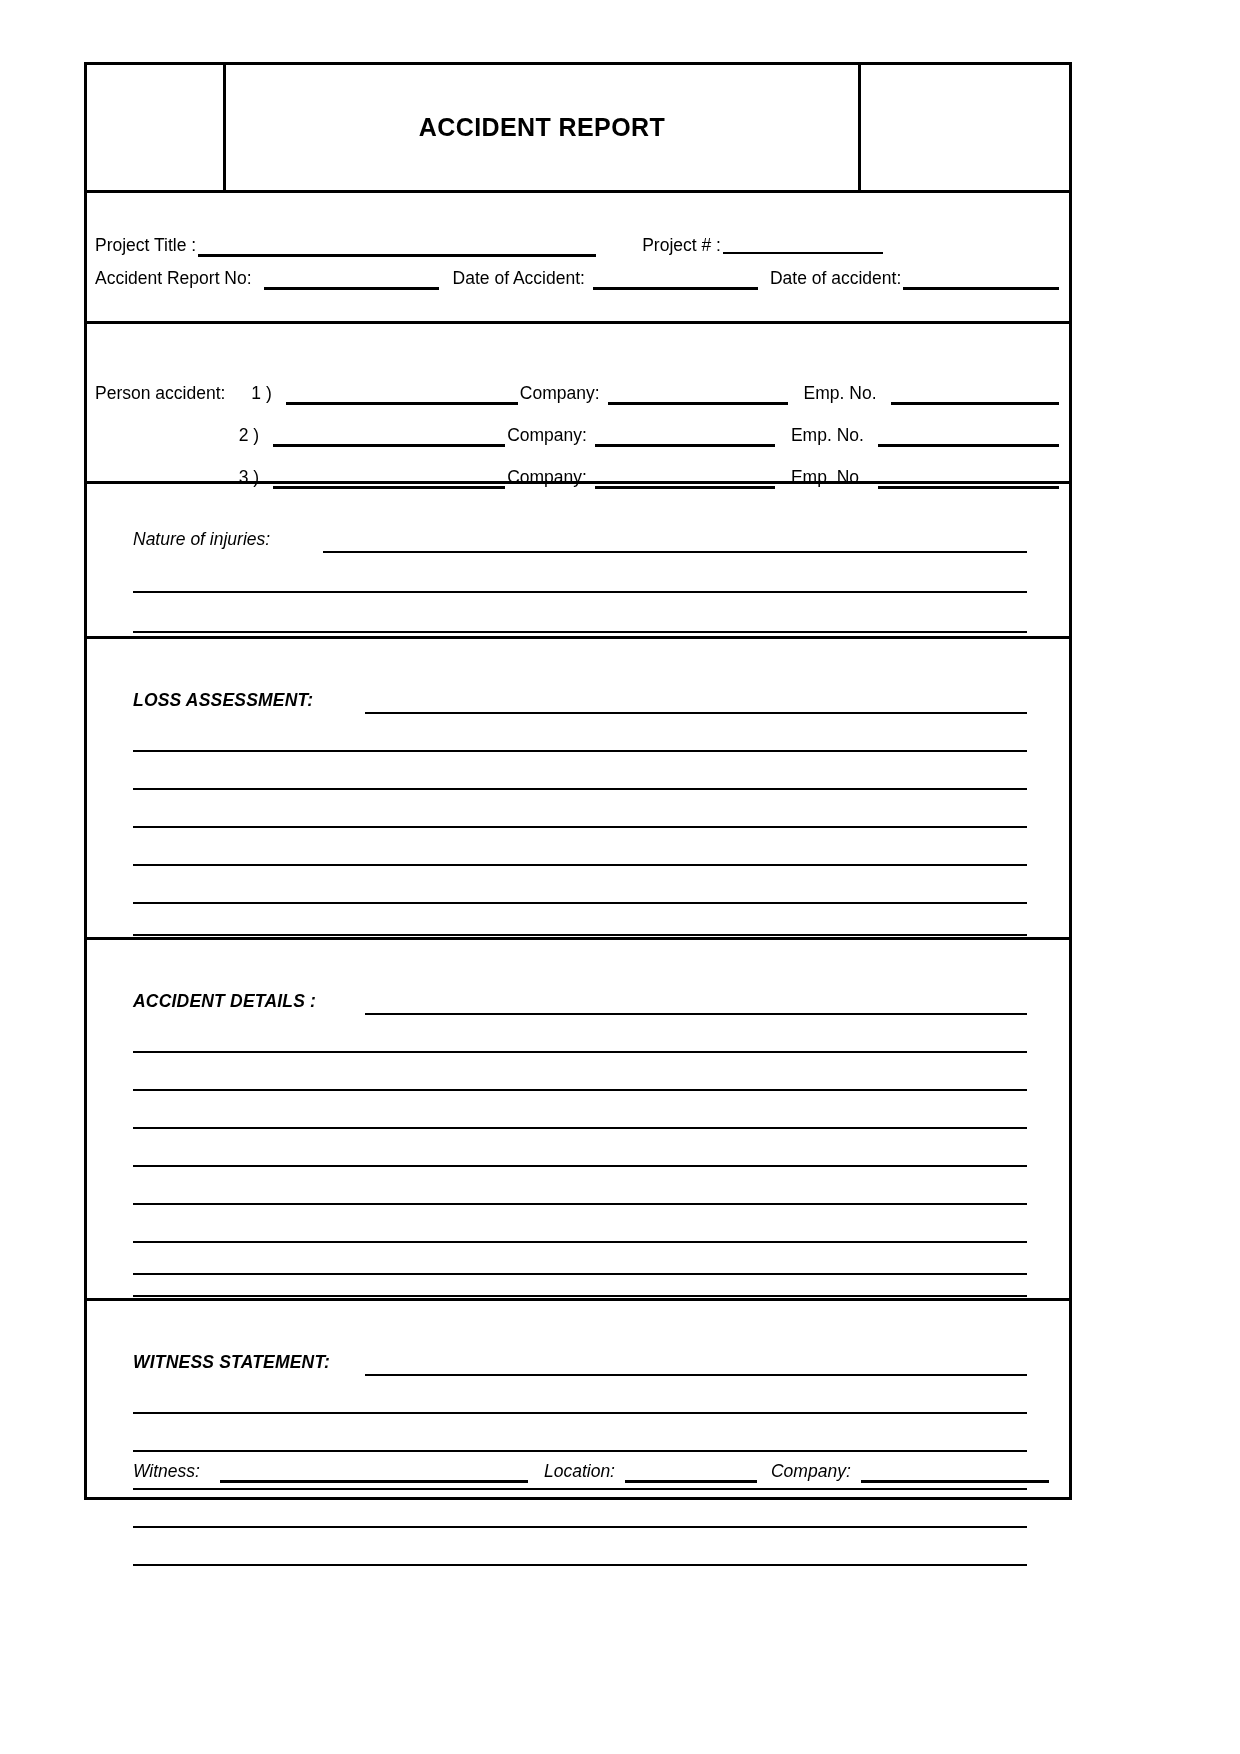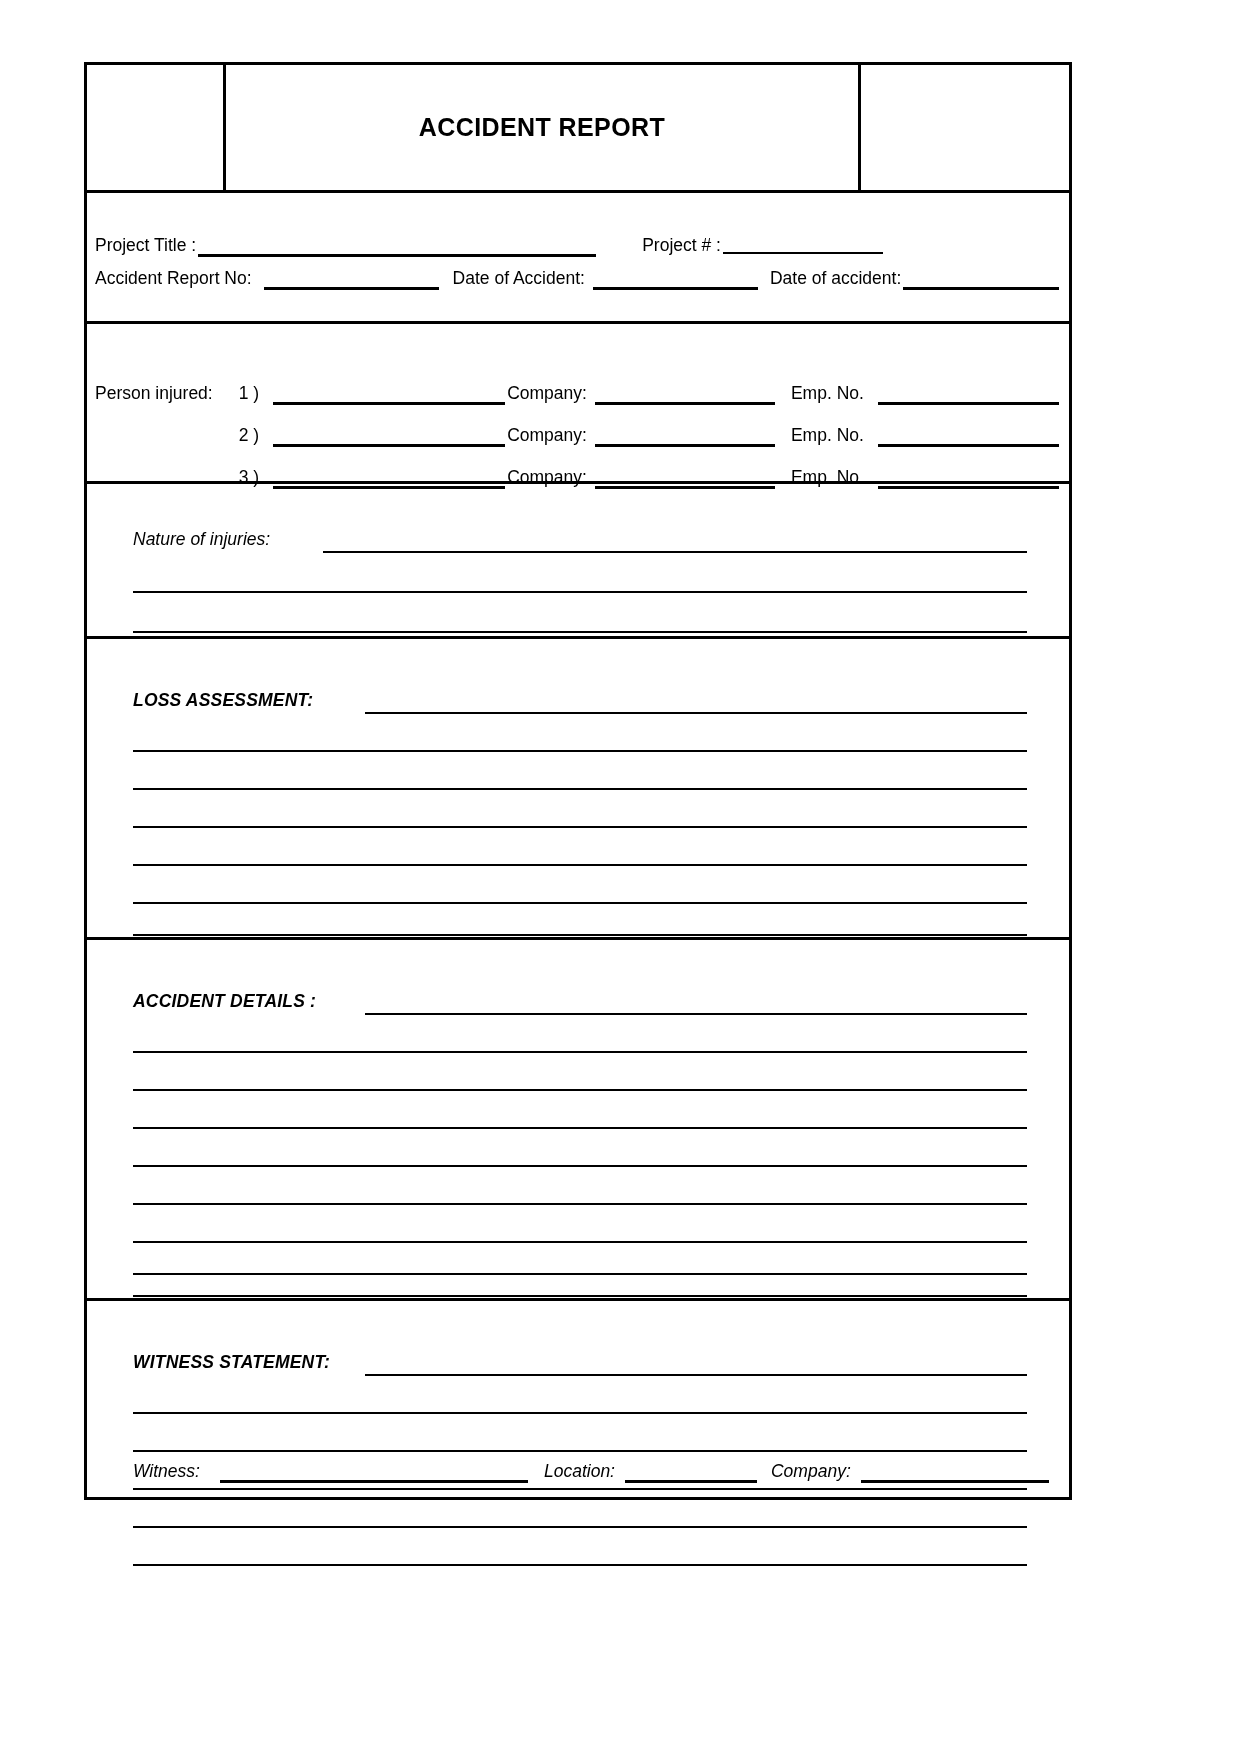--- a/index.html
+++ b/index.html
@@ -157,21 +157,21 @@
         <span class="lbl" style="margin-left:10px">Date of accident:</span>
         <span class="blank flexfill"></span>
       </div>
 
 
     </div>
 
     <div class="section sec-injured">
 
       <div class="injured-row">
-        <span class="lbl">Person injured:</span>
+        <span class="lbl">Person accident:</span>
         <span class="lbl" style="margin-left:26px">1 )</span>
         <span class="blank" style="width:232px; margin-left:14px"></span>
         <span class="lbl">Company:</span>
         <span class="blank" style="width:180px; margin-left:8px"></span>
         <span class="lbl" style="margin-left:14px">Emp. No.</span>
         <span class="blank flexfill" style="margin-left:14px"></span>
       </div>
 
       <div class="injured-row">
         <span class="lbl" style="visibility:hidden">Person injured:</span>

